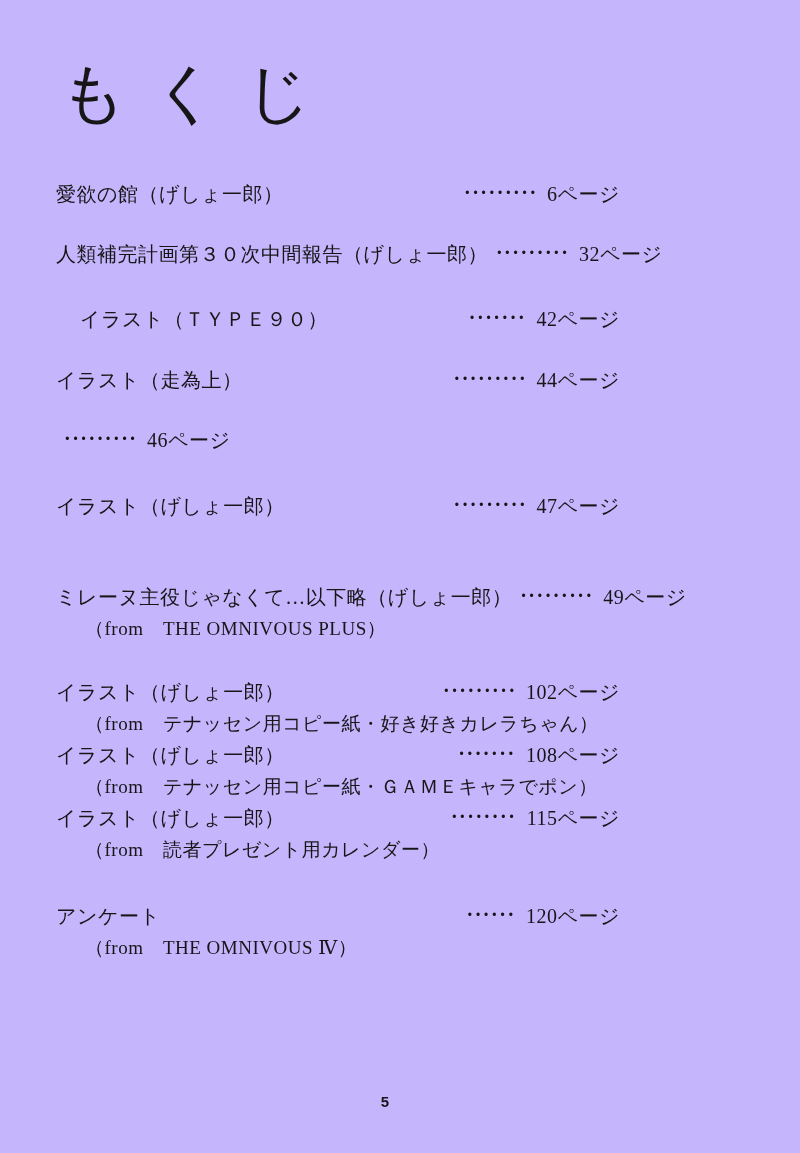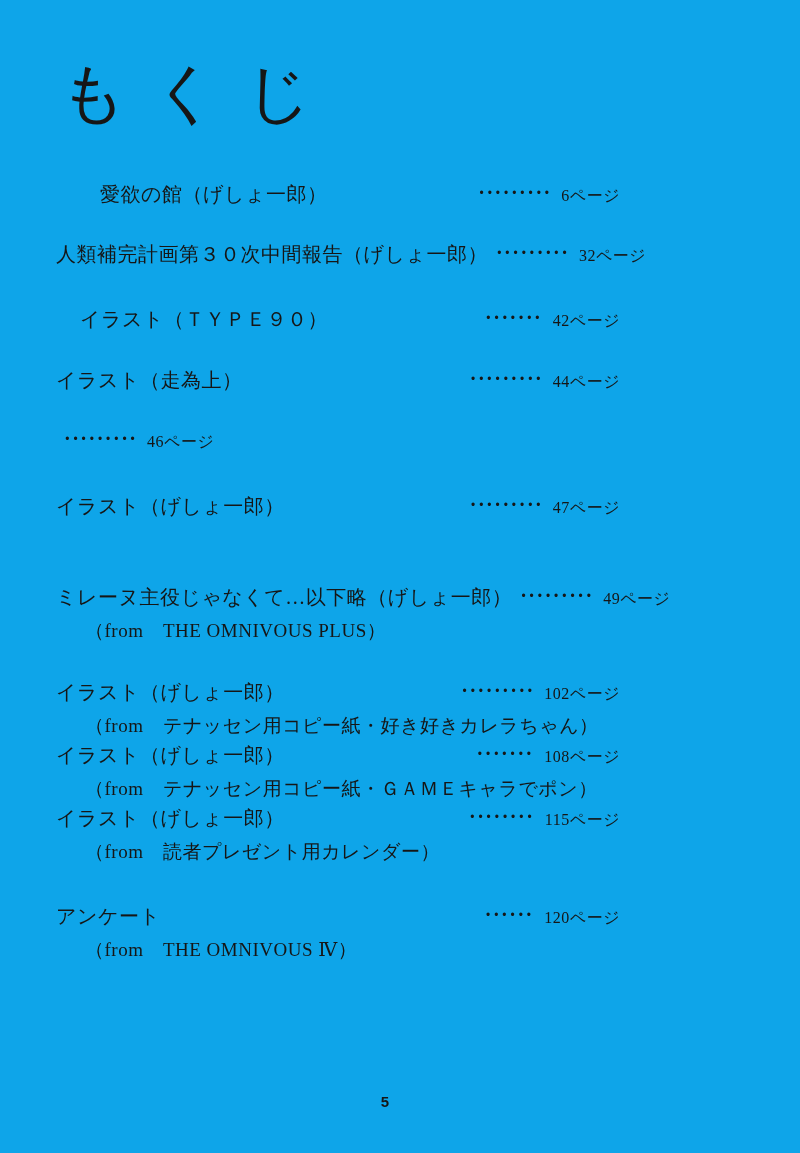--- a/index.html
+++ b/index.html
@@ -11,21 +11,21 @@
     height: 1153px;
     background: #fdfdfc;
     position: relative;
     overflow: hidden;
     font-family: "Liberation Serif", "DejaVu Serif", serif;
     color: #161616;
   }
   .page {
     position: absolute;
     inset: 0;
-    background: #0ea5e9;
+    background: #c4b5fd;
   }
   .doc-title {
     position: absolute;
     left: 60px;
     top: 58px;
     font-size: 65px;
     letter-spacing: 26px;
     line-height: 1.1;
     font-weight: 500;
     white-space: nowrap;
@@ -56,21 +56,21 @@
     margin-left: 8px;
   }
   .leader {
     font-weight: bold;
     letter-spacing: 1.5px;
     margin-right: 4px;
     position: relative;
     top: -2px;
   }
   .pnum {
-    font-size: 16px;
+    font-size: 20px;
   }
   .toc-from {
     margin-top: 9px;
     padding-left: 29px;
     font-size: 19px;
     line-height: 22px;
     letter-spacing: 0.5px;
     white-space: nowrap;
   }
   .toc-from:empty {
@@ -90,21 +90,21 @@
   }
 </style>
 </head>
 <body>
 
 <div class="page">
 
   <div class="doc-title">もくじ</div>
 
   <div class="toc">
-    <div class="toc-row" style="top: 182px; margin-left: 44px;">
+    <div class="toc-row" style="top: 182px;">
       <div class="toc-main">
         <span class="toc-title">愛欲の館（げしょ一郎）</span>
         <span class="toc-page">
           <span class="leader">·········</span>
           <span class="pnum">6ページ</span>
         </span>
       </div>
 
     </div>
 

